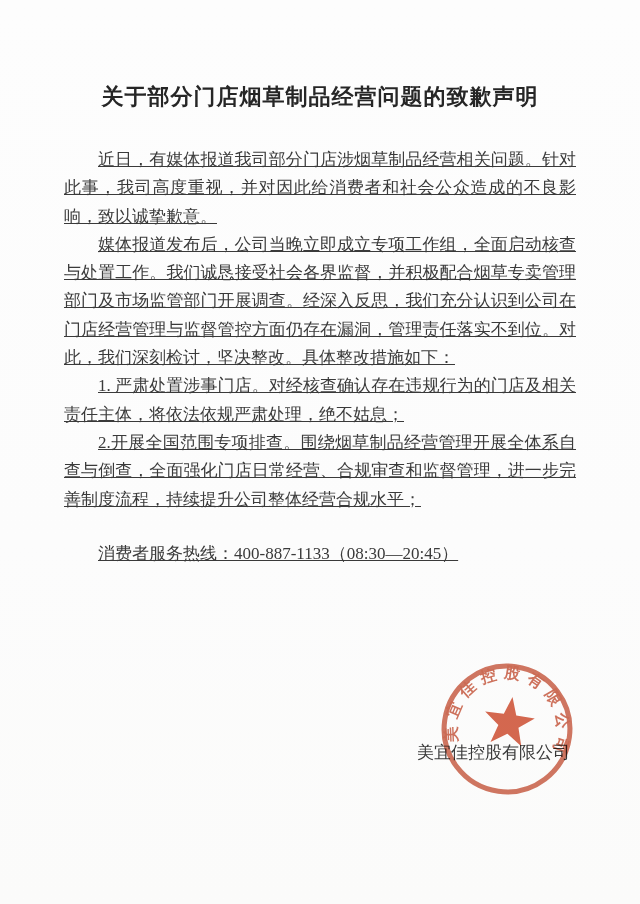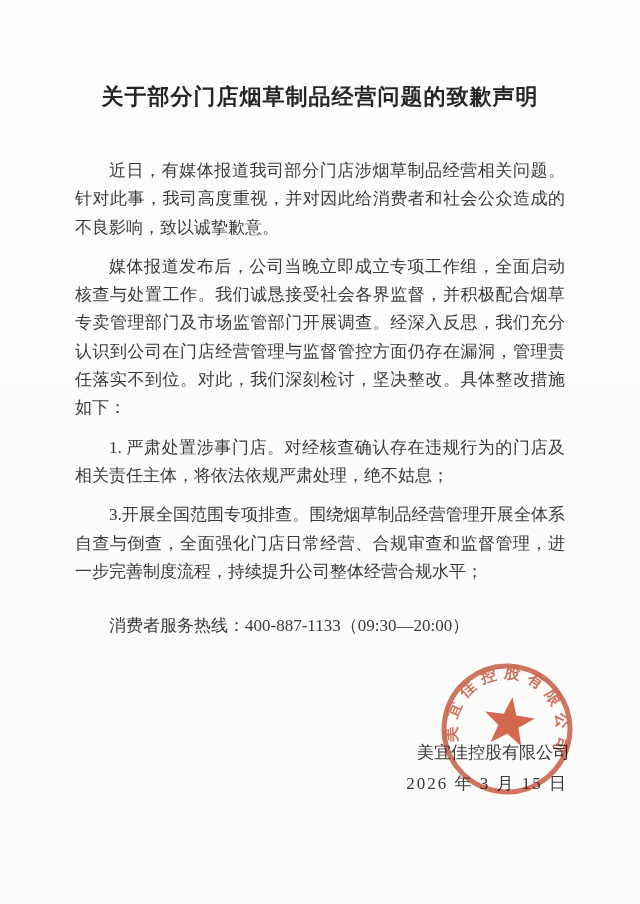--- a/index.html
+++ b/index.html
@@ -27,22 +27,23 @@
   }
   .doc-body{
     position:absolute;
     left:64px;top:146px;width:512px;
     font-size:17px;
     line-height:28.3px;
     color:#3a3a3a;
     text-align:justify;
   }
   .doc-body p{
-    margin:11px;
+    margin:0;
     text-indent:2em;
+    text-decoration:underline;
   }
   .hotline{
     margin-top:26px !important;
   }
   .signature{
     position:absolute;
     right:70px;top:737px;
     text-align:right;
     font-size:17px;
     color:#3a3a3a;
@@ -72,27 +73,26 @@
 <body>
 
 <div class="page">
 
   <h1 class="doc-title">关于部分门店烟草制品经营问题的致歉声明</h1>
 
   <div class="doc-body">
     <p>近日，有媒体报道我司部分门店涉烟草制品经营相关问题。针对此事，我司高度重视，并对因此给消费者和社会公众造成的不良影响，致以诚挚歉意。</p>
     <p>媒体报道发布后，公司当晚立即成立专项工作组，全面启动核查与处置工作。我们诚恳接受社会各界监督，并积极配合烟草专卖管理部门及市场监管部门开展调查。经深入反思，我们充分认识到公司在门店经营管理与监督管控方面仍存在漏洞，管理责任落实不到位。对此，我们深刻检讨，坚决整改。具体整改措施如下：</p>
     <p>1. 严肃处置涉事门店。对经核查确认存在违规行为的门店及相关责任主体，将依法依规严肃处理，绝不姑息；</p>
-    <p>3.开展全国范围专项排查。围绕烟草制品经营管理开展全体系自查与倒查，全面强化门店日常经营、合规审查和监督管理，进一步完善制度流程，持续提升公司整体经营合规水平；</p>
-    <p class="hotline">消费者服务热线：400-887-1133（09:30—20:00）</p>
+    <p>2.开展全国范围专项排查。围绕烟草制品经营管理开展全体系自查与倒查，全面强化门店日常经营、合规审查和监督管理，进一步完善制度流程，持续提升公司整体经营合规水平；</p>
+    <p class="hotline">消费者服务热线：400-887-1133（08:30—20:45）</p>
   </div>
 
   <div class="signature">
     <div class="sig-company">美宜佳控股有限公司</div>
-    <div class="sig-date">2026 年 3 月 15 日</div>
   </div>
 
   <svg class="seal" viewBox="0 0 140 140" aria-hidden="true">
     <defs>
       <path id="sealArc" d="M 24.7 91.1 A 50 50 0 1 1 115.3 91.1" fill="none"></path>
     </defs>
     <circle cx="70" cy="70" r="62" fill="none" stroke="#c7563c" stroke-width="5" stroke-opacity="0.92"></circle>
     <polygon fill="#cf4a2c" fill-opacity="0.95" points="71,38 77.2,55.5 95.7,56 81,67.2 86.3,85 71,74.5 55.7,85 61,67.2 46.3,56 64.8,55.5"></polygon>
     <text fill="#c7563c" fill-opacity="0.95">
       <textPath href="#sealArc" startOffset="2">美宜佳控股有限公司</textPath>

